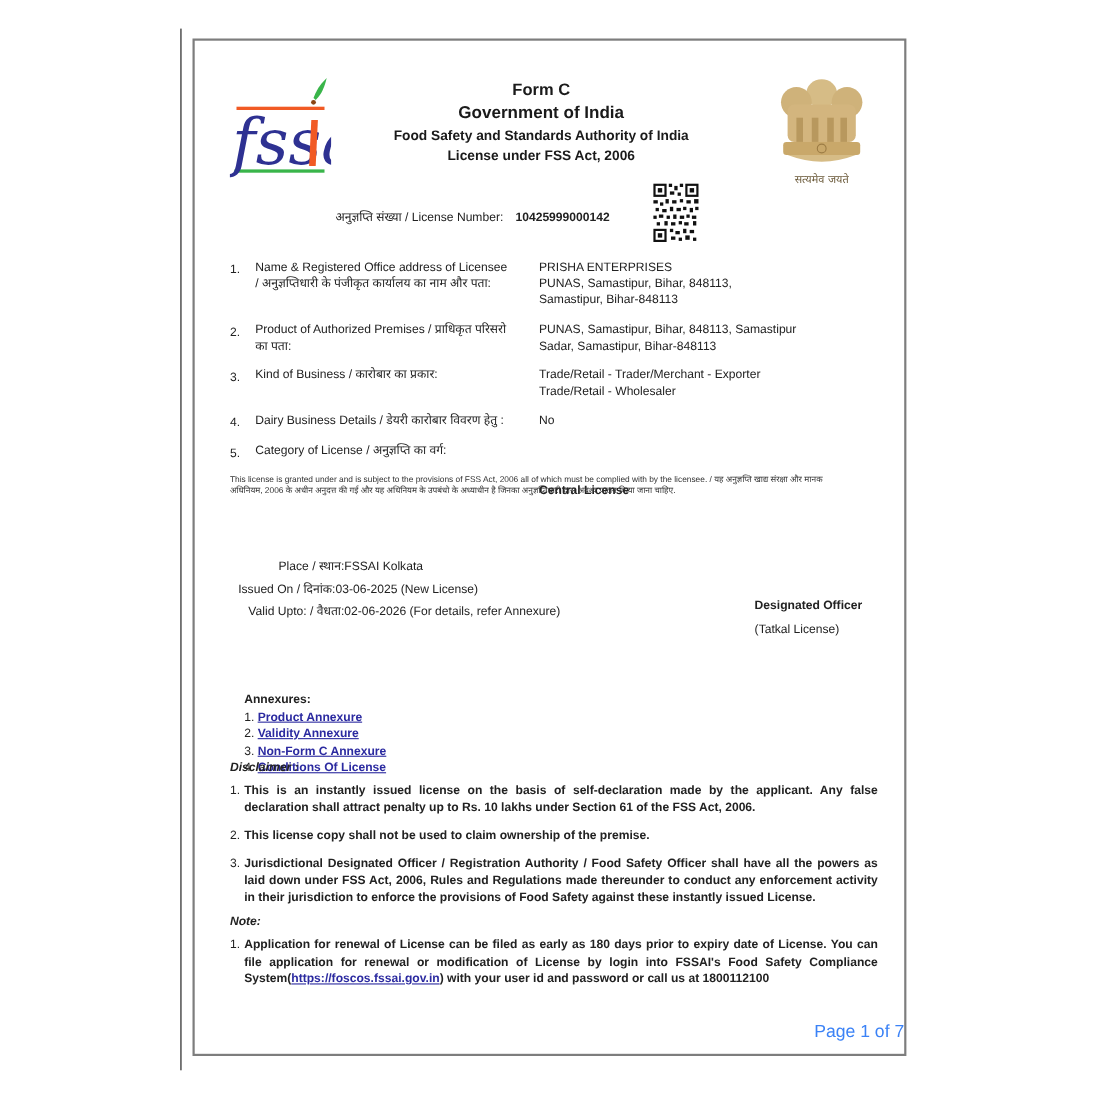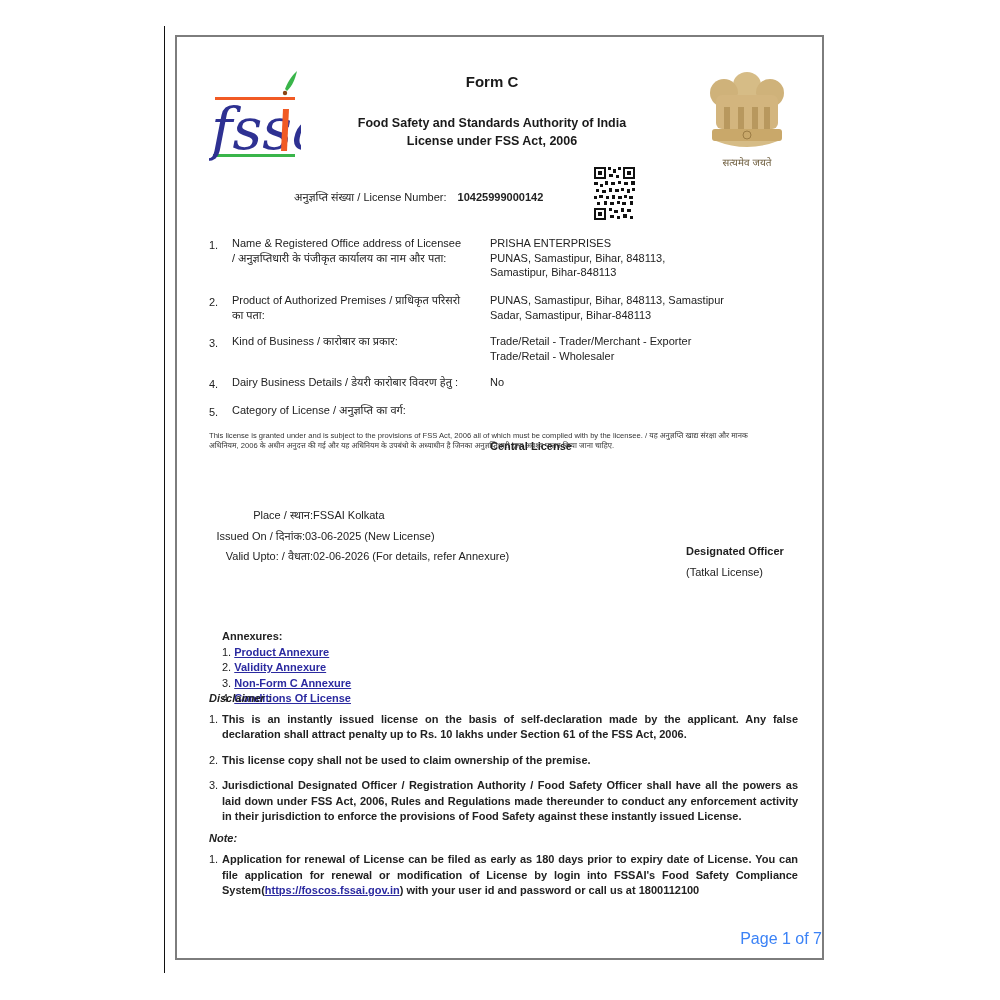--- a/index.html
+++ b/index.html
@@ -11,21 +11,21 @@
   .abs { position:absolute; }
   .logo { left:32px; top:32px; width:92px; height:95px; }
   .emblem { left:525px; top:30px; width:90px; height:100px; }
   .emblem-motto { position:absolute; left:0; right:0; bottom:-2px; text-align:center;
                   font-size:10px; color:#6b5a3a; font-family:"DejaVu Sans", sans-serif; }
   .hdr { left:150px; width:330px; text-align:center; font-weight:bold; color:#1a1a1a; }
   .h-form { top:36px; font-size:15px; }
   .h-gov { top:57px; font-size:15.5px; }
   .h-auth { top:79px; font-size:12.5px; }
   .h-act { top:97px; font-size:12.5px; }
-  .lic-row { left:117px; top:152px; font-size:11px; color:#222; }
+  .lic-row { left:128px; top:152px; font-size:11px; color:#222; }
   .lic-row .num { font-weight:bold; margin-left:8px; }
   .qr { left:416px; top:129px; width:43px; height:56px; }
   .items { left:32px; top:199px; width:600px; font-size:11px; line-height:14.5px; }
   .item { position:absolute; left:0; width:600px; }
   .item .no { position:absolute; left:0; top:2px; }
   .item .lbl { position:absolute; left:23px; width:235px; }
   .item .val { position:absolute; left:281px; width:300px; }
   .bold { font-weight:bold;margin-top:36px; }
   .grant { left:32px; top:394px; width:560px; font-size:7.6px; line-height:10px; color:#333; }
   .meta { left:32px; top:468px; font-size:11px; line-height:20.5px; }
@@ -51,20 +51,21 @@
       <rect x="6" y="28" width="80" height="3" fill="#f15a24"></rect>
       <rect x="4" y="85" width="82" height="3" fill="#39b54a"></rect>
       <text x="2" y="80" font-family="DejaVu Serif, serif" font-style="italic" font-size="58" fill="#2e3192">fssai</text>
       <path d="M74 40 L80 40 L78 82 L72 82 Z" fill="#f15a24"></path>
       <path d="M76 20 C80 10 84 6 88 2 C86 10 84 16 78 22 Z" fill="#39b54a"></path>
       <circle cx="76" cy="24" r="2.2" fill="#8b4513"></circle>
     </svg>
   </div>
 
   <div class="abs hdr h-form">Form C</div>
+  <div class="abs hdr h-gov">Government of India</div>
   <div class="abs hdr h-auth">Food Safety and Standards Authority of India</div>
   <div class="abs hdr h-act">License under FSS Act, 2006</div>
 
   <div class="abs emblem">
     <svg width="90" height="86" viewBox="0 0 90 86">
       <ellipse cx="45" cy="18" rx="14" ry="13" fill="#d6bc86"></ellipse>
       <ellipse cx="22" cy="26" rx="14" ry="14" fill="#cfb27a"></ellipse>
       <ellipse cx="68" cy="26" rx="14" ry="14" fill="#cfb27a"></ellipse>
       <rect x="14" y="28" width="62" height="34" rx="6" fill="#d3b57e"></rect>
       <rect x="22" y="40" width="6" height="22" fill="#b8985e"></rect>

